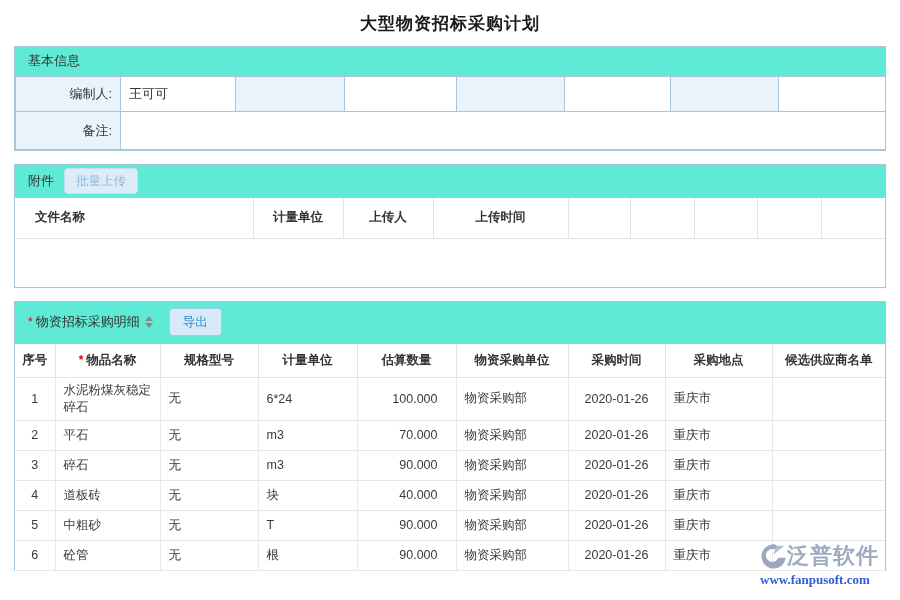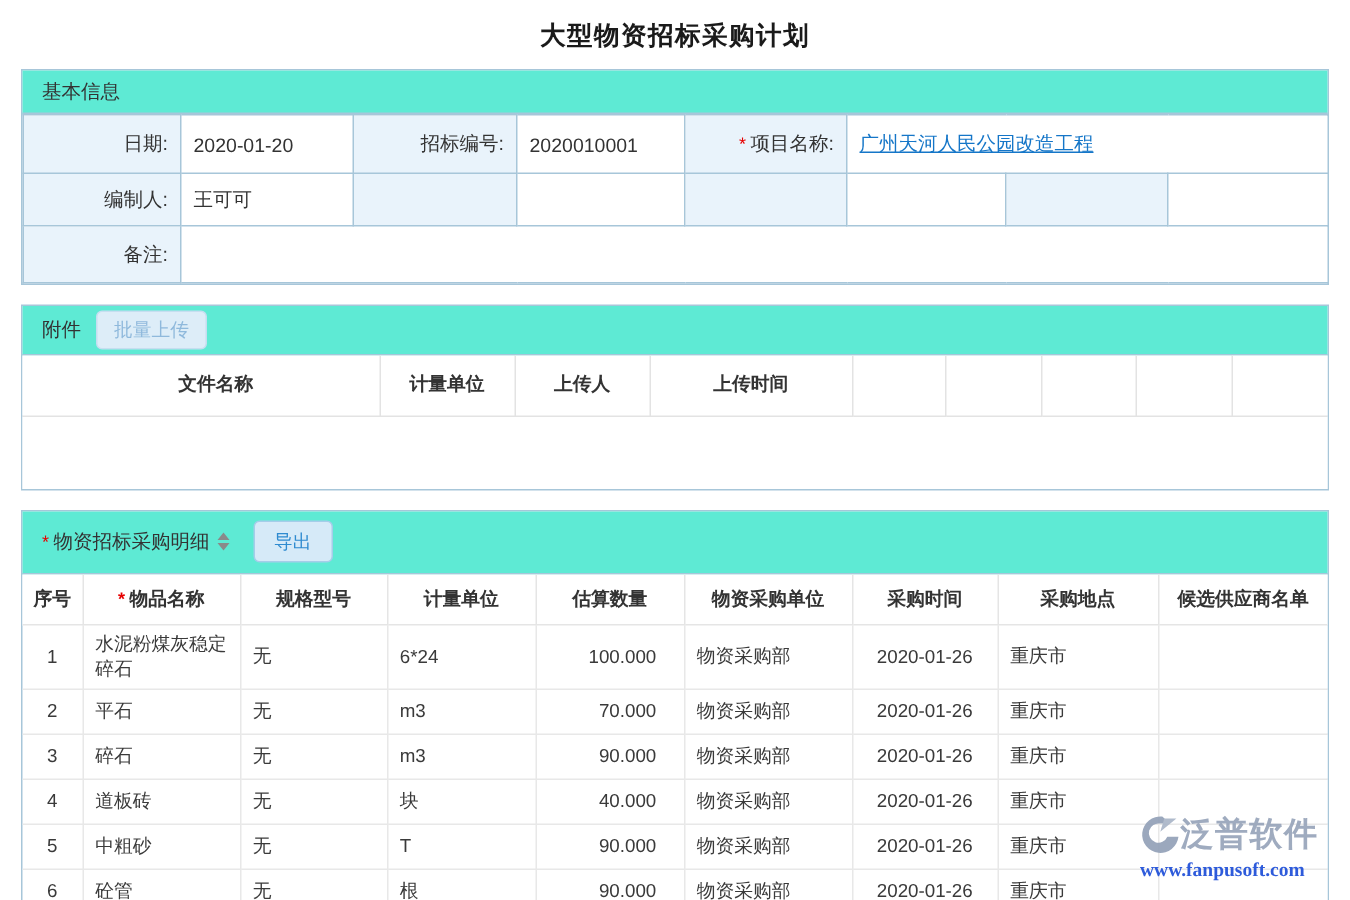--- a/index.html
+++ b/index.html
@@ -38,21 +38,21 @@
     padding:6px 11px; cursor:pointer; user-select:none;
   }
   .btn-upload { background:#ddedf8; border:1px solid #c6def0; color:#8fb9dc; margin-left:10px; }
   .btn-export { background:#d6eaf8; border:1px solid #a5cde9; color:#2f8bd0; margin-left:16px; padding:7px 13px; }
   
   .att-bar { height:33px; border-bottom:1px solid #a7c6d9; }
   .att-table th {
     height:40px; font-size:12.5px; font-weight:bold; color:#333; background:#fff;
     border:1px solid #e3e3e3; border-top:none;
   }
-  .att-table th.first { text-align:center; padding-left:20px; border-left:none; }
+  .att-table th.first { text-align:left; padding-left:20px; border-left:none; }
   .att-table th.last { border-right:none; }
   .att-empty { height:48px; background:#fff; }
   
   .det-bar { height:42px; border-bottom:1px solid #a7c6d9; }
   .sort-icon { display:inline-flex; flex-direction:column; margin-left:5px; cursor:pointer; }
   .sort-icon b { width:0; height:0; border-left:4px solid transparent; border-right:4px solid transparent; }
   .sort-icon b.up { border-bottom:5px solid #8a8a8a; margin-bottom:2px; }
   .sort-icon b.dn { border-top:5px solid #8a8a8a; }
   .det-table th {
     height:34px; font-size:12.5px; font-weight:bold; color:#333; background:#fff;
@@ -94,32 +94,20 @@
         <col style="width:105px">
           <col style="width:115px">
           <col style="width:109px">
           <col style="width:112px">
         <col style="width:108px">
           <col style="width:106px">
           <col style="width:108px">
           <col style="width:107px">
       </colgroup>
       <tbody>
-          <tr class="r1">
-        <td class="lbl">日期:</td>
-        <td class="val">2020-01-20</td>
-        <td class="lbl">招标编号:</td>
-        <td class="val">2020010001</td>
-        <td class="lbl">
-          <span class="req">*</span><span>项目名称:</span>
-        </td>
-        <td class="val" colspan="3">
-          <a class="plink">广州天河人民公园改造工程</a>
-        </td>
-      </tr>
       <tr class="r2">
         <td class="lbl">编制人:</td>
         <td class="val">王可可</td>
         <td class="lbl"></td>
         <td class="val"></td>
         <td class="lbl"></td>
         <td class="val"></td>
         <td class="lbl"></td>
         <td class="val"></td>
       </tr>

